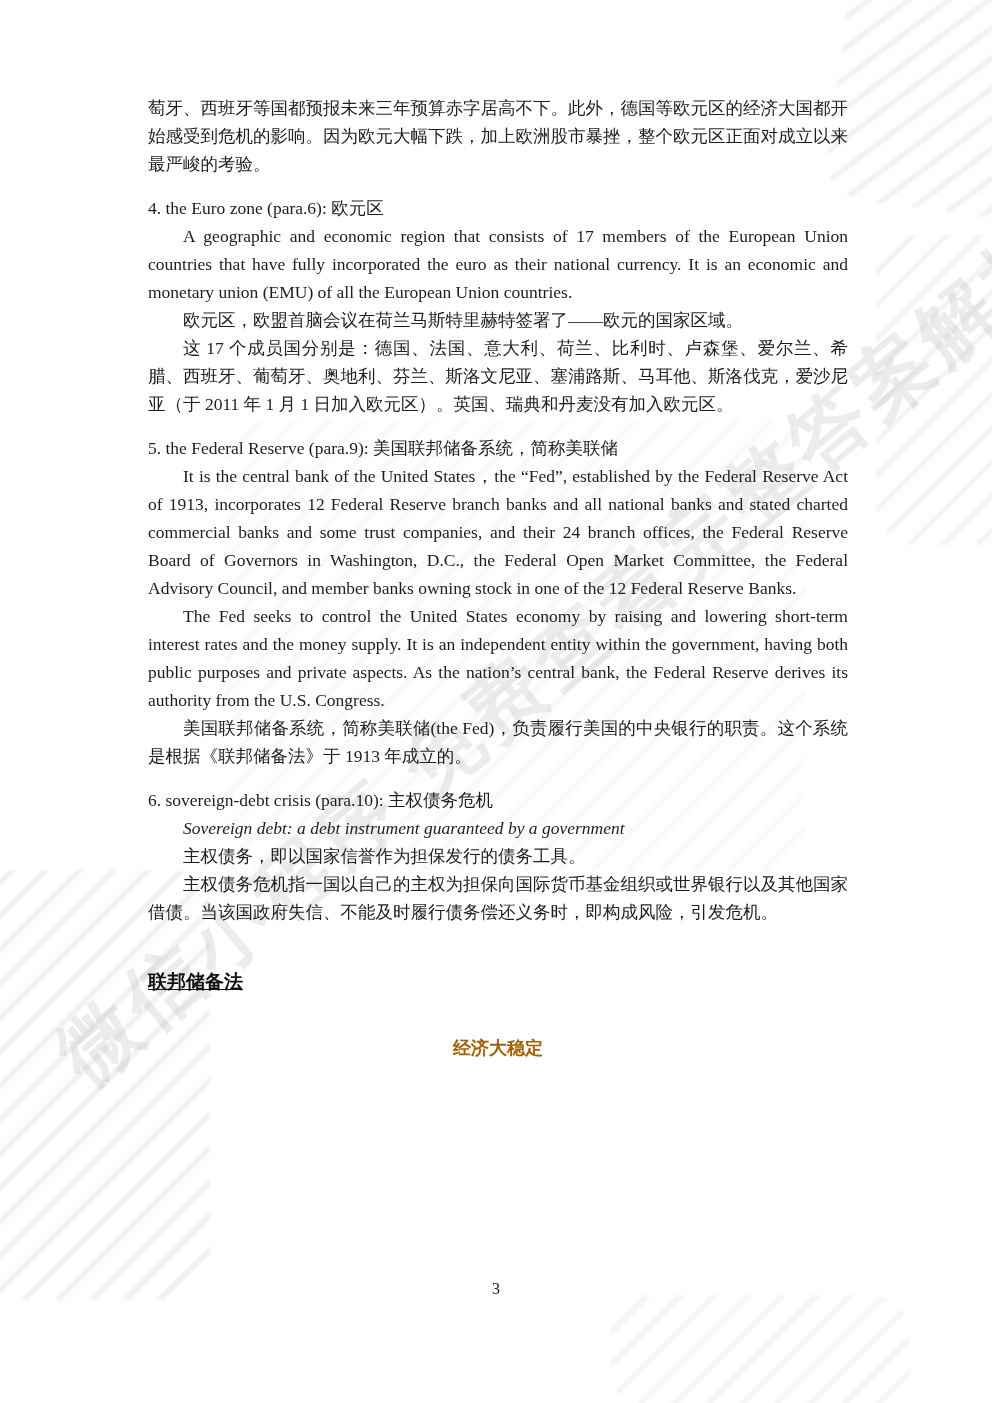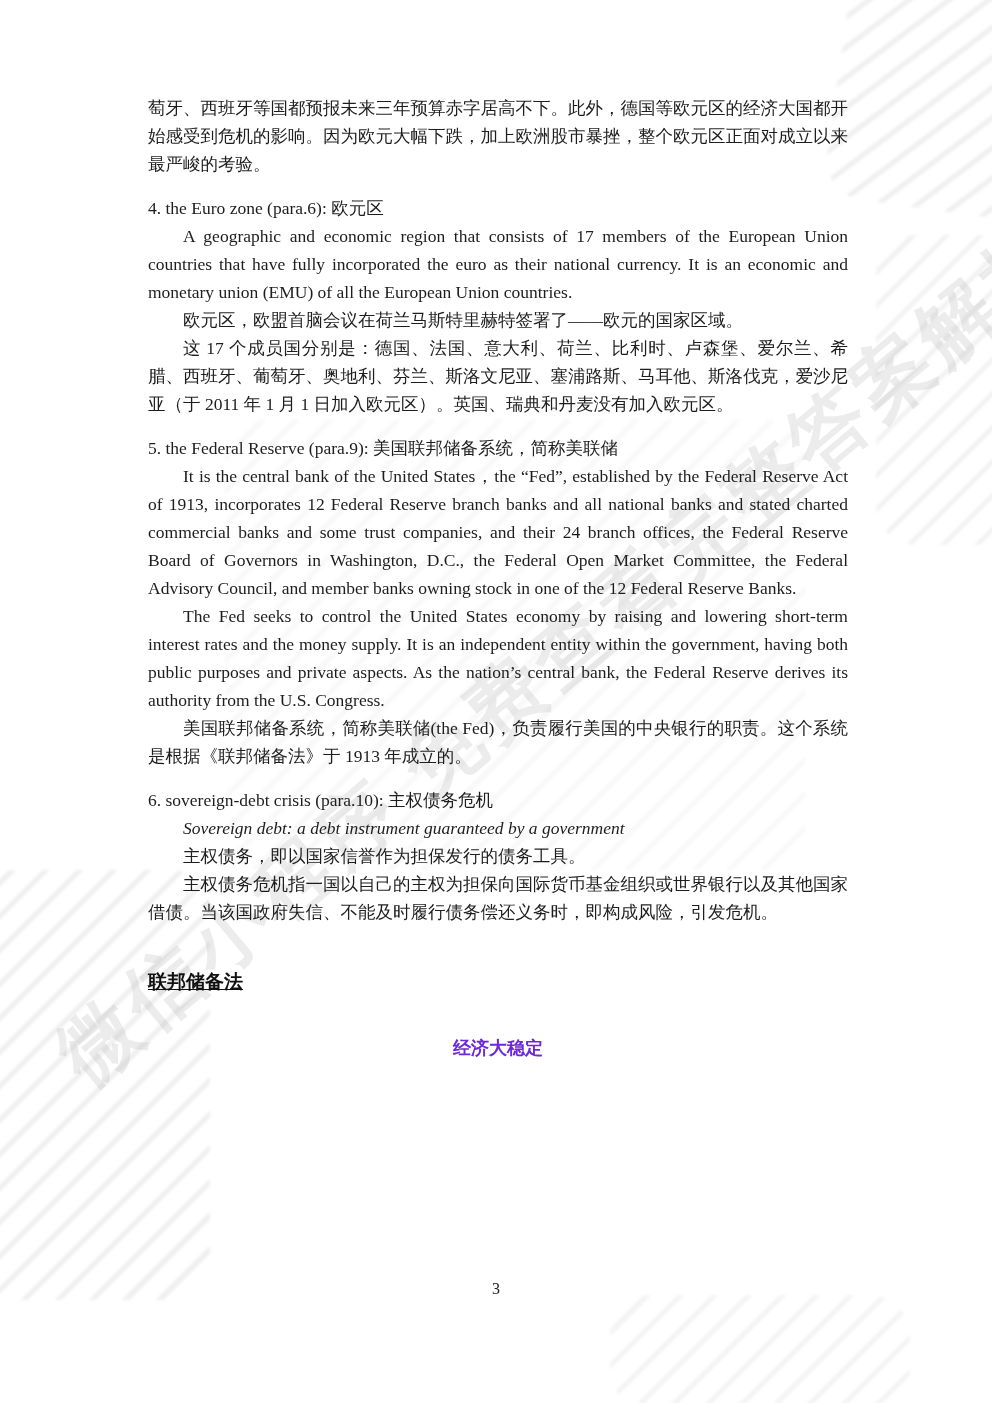--- a/index.html
+++ b/index.html
@@ -55,21 +55,21 @@
     text-decoration:underline;
     text-align:left;text-indent:0;
     font-family:"Liberation Sans","DejaVu Sans",sans-serif;
     color:#111;
   }
   .trans-title{
     margin:38px 0 0 0;
     font-size:18px;font-weight:700;
     text-align:center;text-indent:0;
     font-family:"Liberation Sans","DejaVu Sans",sans-serif;
-    color:#6d28d9;
+    color:#a16207;
   }
   .page-number{
     position:absolute;
     left:0;right:0;top:1280px;
     text-align:center;
     font-size:16px;color:#222;
     z-index:1;
   }
 </style>
 </head>

